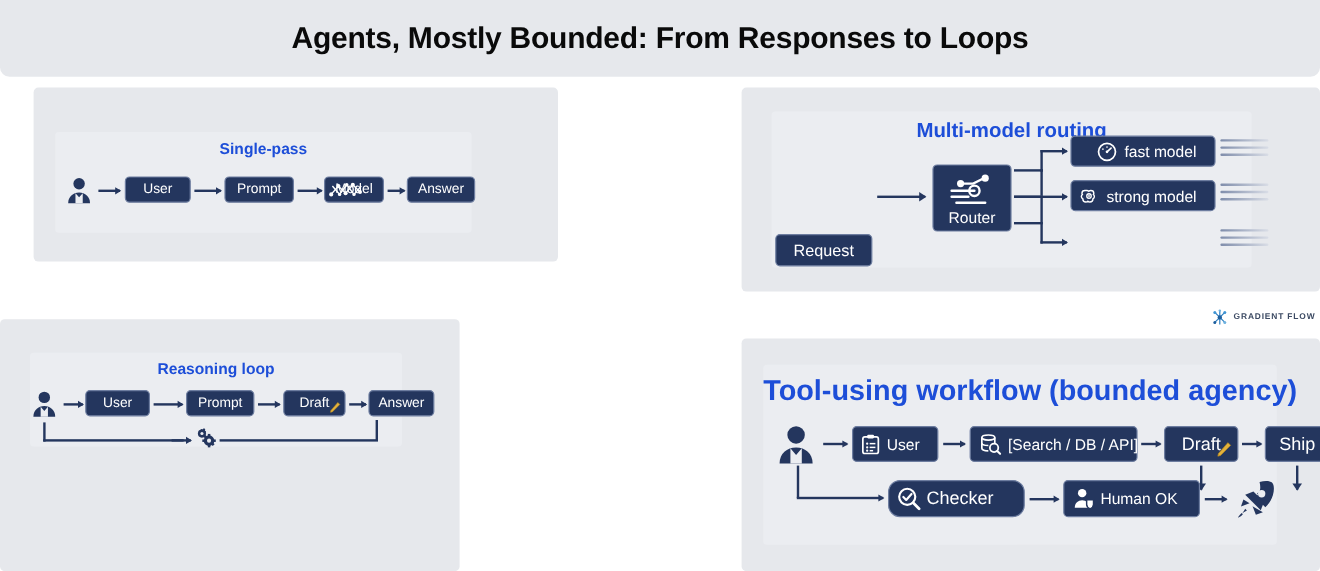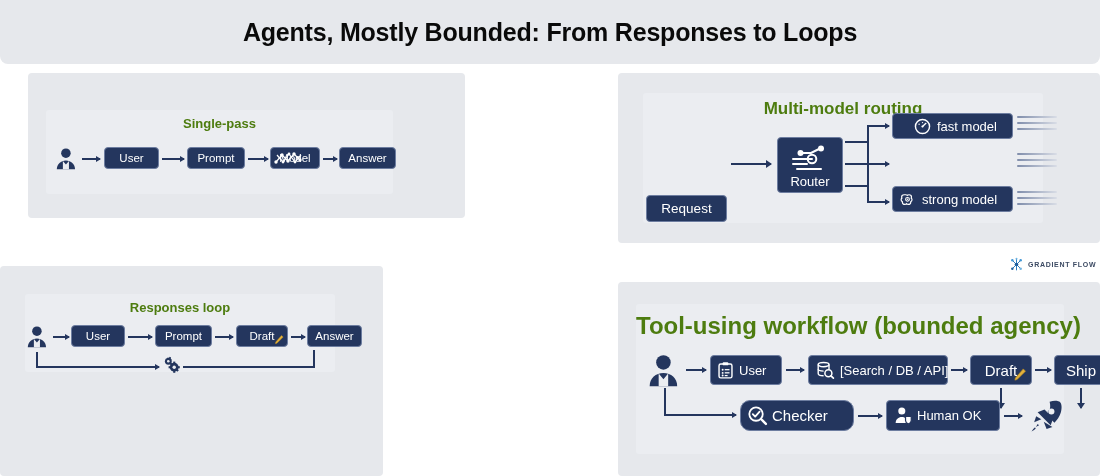--- a/index.html
+++ b/index.html
@@ -56,21 +56,21 @@
   .card {
     position: absolute;
     background: #ebedf1;
     border-radius: 3px;
   }
   .card-title {
     position: absolute;
     left: 0;
     width: 100%;
     text-align: center;
-    color: #4d7c0f;
+    color: #1d4ed8;
     font-weight: bold;
     white-space: nowrap;
   }
 
   
   .node {
     position: absolute;
     background: #24365e;
     border: 1.4px solid #6d7da0;
     border-radius: 4px;
@@ -208,21 +208,21 @@
       <div class="arrow small" style="left:277px; top:48px; width:14px;"></div>
 
       <div class="node" style="left:293px; top:37px; width:57px; height:22px; font-size:11.5px;">
         <span class="lbl">Answer</span>
       </div>
     </div>
   </div>
 
   <div class="panel" id="panel-bl">
     <div class="card" style="left:25px; top:28px; width:310px; height:78px;">
-      <div class="card-title" style="top:6px; font-size:13px;">Responses loop</div>
+      <div class="card-title" style="top:6px; font-size:13px;">Reasoning loop</div>
 
       <div class="person" style="left:0px; top:30px;">
         <svg width="26" height="26" viewBox="0 0 24 24">
           <circle cx="11" cy="6.6" r="4.4" fill="#24365e"></circle>
           <path d="M2.6 21.5c0-5 3.8-8.2 8.4-8.2s8.4 3.2 8.4 8.2z" fill="#24365e"></path>
           <path d="M8.2 13.8 L11 17 L13.8 13.8 L13.8 21.5 L8.2 21.5 Z" fill="#ebedf1"></path>
         </svg>
       </div>
       <div class="arrow small" style="left:28px; top:42px; width:16px;"></div>
 
@@ -324,21 +324,21 @@
           </svg>
         </span>
         <span class="lbl">fast model</span>
       </div>
       <div class="trail" style="left:374px; top:23px; width:40px;">
         <span></span>
           <span></span>
           <span></span>
       </div>
 
-      <div class="node" style="left:249px; top:57px; width:121px; height:26px; font-size:13px; justify-content:flex-start; padding-left:6px; gap:6px;margin-top:36px;">
+      <div class="node" style="left:249px; top:57px; width:121px; height:26px; font-size:13px; justify-content:flex-start; padding-left:6px; gap:6px;">
         <span>
           <svg width="17" height="17" viewBox="0 0 20 20">
             <path d="M6 4.4c-1.7 0-2.9 1.2-2.9 2.6 0 .5.2 1 .4 1.3-.6.5-1 1.2-1 2 0 1 .6 1.9 1.5 2.3 0 .2 0 .3 0 .5 0 1.5 1.3 2.6 2.9 2.6.8 0 1.5-.3 2-.8.5.5 1.2.8 2 .8 1.6 0 2.9-1.1 2.9-2.6 0-.2 0-.3 0-.5.9-.4 1.5-1.3 1.5-2.3 0-.8-.4-1.5-1-2 .2-.3.4-.8.4-1.3 0-1.4-1.2-2.6-2.9-2.6-.8 0-1.5.3-2 .8-.5-.5-1.2-.8-1.8-.8z" fill="none" stroke="#ffffff" stroke-width="1.4"></path>
             <circle cx="10" cy="9.8" r="2.2" fill="none" stroke="#ffffff" stroke-width="1.3"></circle>
             <circle cx="10" cy="9.8" r="0.9" fill="#ffffff"></circle>
           </svg>
         </span>
         <span class="lbl">strong model</span>
       </div>
       <div class="trail" style="left:374px; top:60px; width:40px;">

